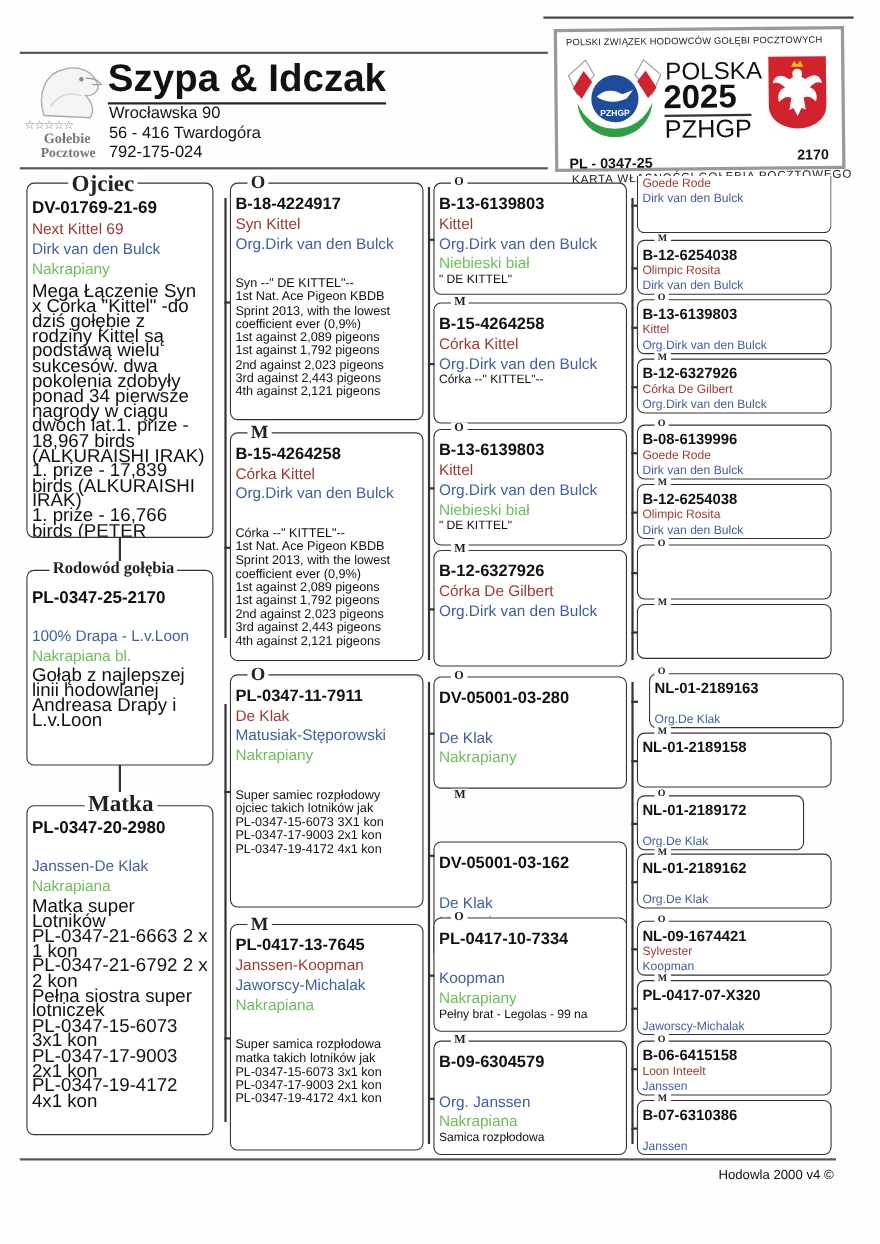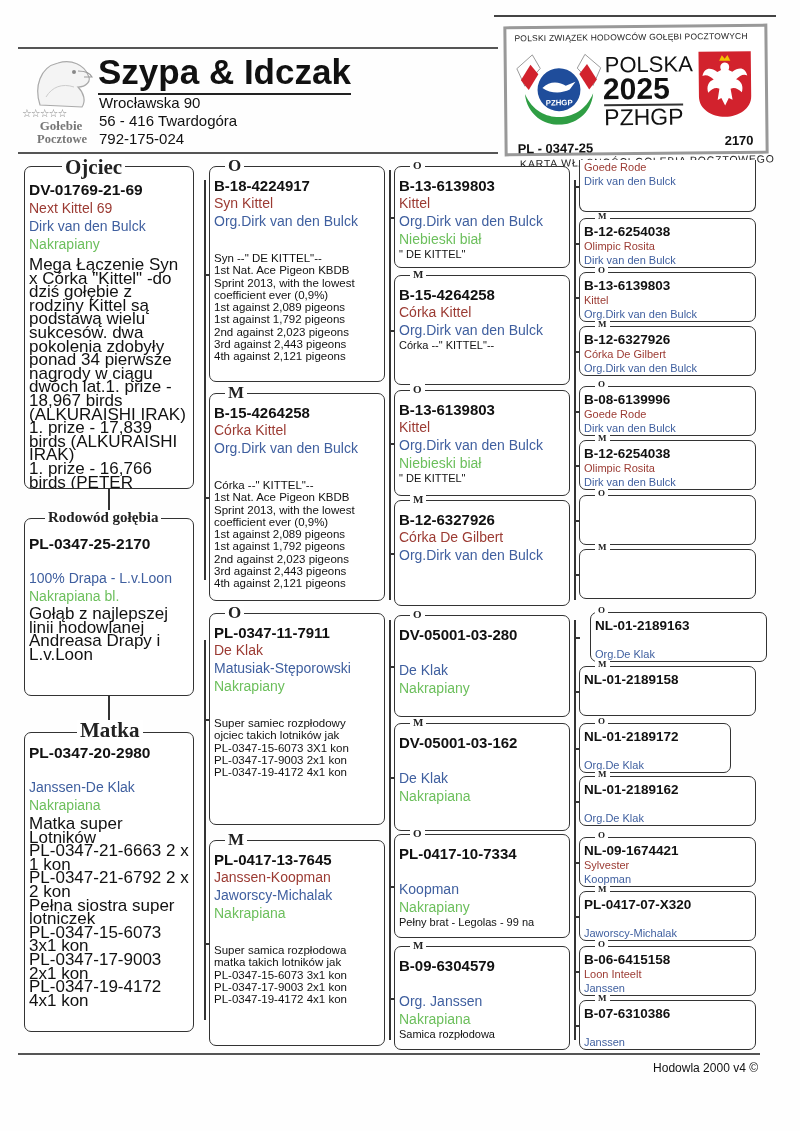--- a/index.html
+++ b/index.html
@@ -242,21 +242,21 @@
   </div>
 <div class="legend" style="left: 410px; top: 494px; font-size: 11px;">M</div>
 <div class="line-h" style="left: 389px; width: 6px; top: 553px;"></div>
 <div class="box g3" style="left: 394px; top: 615px; width: 176px; height: 102px;">
     <div class="ring">DV-05001-03-280</div>
     <div class="blue" style="margin-top: 18px;">De Klak</div>
     <div class="green">Nakrapiany</div>
   </div>
 <div class="legend" style="left: 410px; top: 609px; font-size: 11px;">O</div>
 <div class="line-h" style="left: 389px; width: 6px; top: 666px;"></div>
-<div class="box g3" style="left: 394px; top: 723px; width: 176px; height: 108px;">
+<div class="box g3" style="left: 394px; top: 765px; width: 176px; height: 108px;">
     <div class="ring">DV-05001-03-162</div>
     <div class="blue" style="margin-top: 18px;">De Klak</div>
     <div class="green">Nakrapiana</div>
   </div>
 <div class="legend" style="left: 410px; top: 717px; font-size: 11px;">M</div>
 <div class="line-h" style="left: 389px; width: 6px; top: 777px;"></div>
 <div class="box g3" style="left: 394px; top: 834px; width: 176px; height: 104px;">
     <div class="ring">PL-0417-10-7334</div>
     <div class="blue" style="margin-top: 18px;">Koopman</div>
     <div class="green">Nakrapiany</div>

